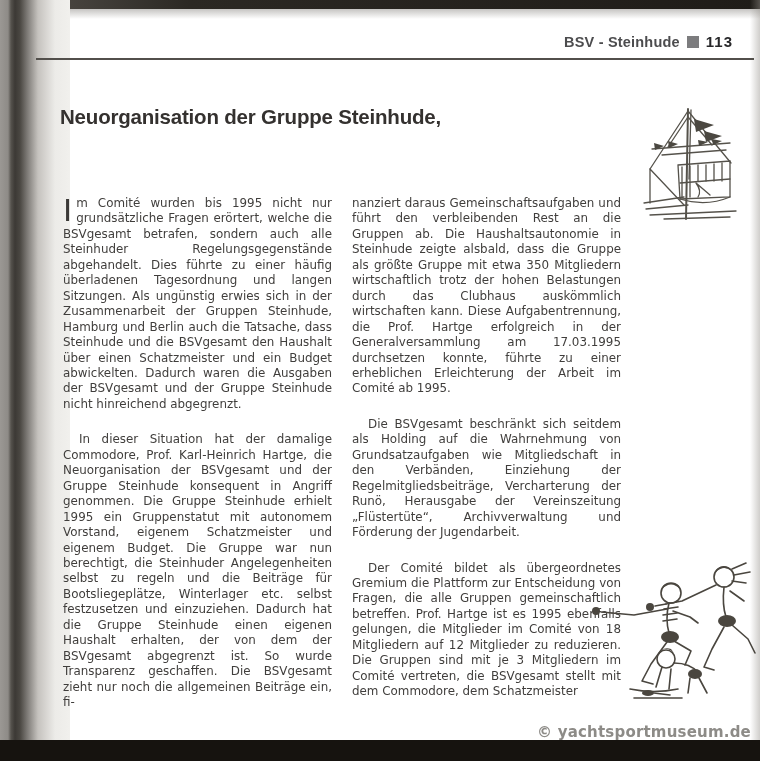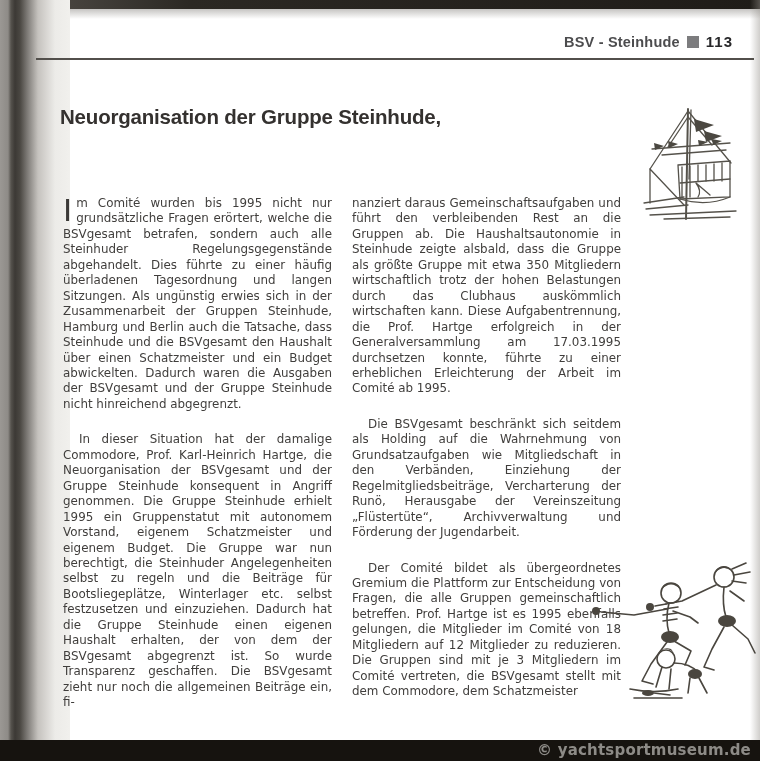--- a/index.html
+++ b/index.html
@@ -25,21 +25,21 @@
   }
   .right-fade {
     position:absolute; right:0; top:0; bottom:21px; width:10px;
     background:linear-gradient(to left, rgba(150,146,140,.45), rgba(150,146,140,0));
   }
   .bottom-bar {
     position:absolute; left:0; right:0; bottom:0; height:21px;
     background:#16130f;
   }
   .watermark {
-    position:absolute; right:9px; bottom:2px;
+    position:absolute; right:9px; bottom:20px;
     font-size:15px; font-weight:700; color:#8d8b87; letter-spacing:.2px;
   }
   
   .header {
     position:absolute; top:33px; right:27px;
     display:flex; align-items:center; gap:7px;
   }
   .header-section {
     font-family:"Liberation Sans", sans-serif;
     font-size:14.5px; font-weight:700; color:#4c4c4e; letter-spacing:.2px;

